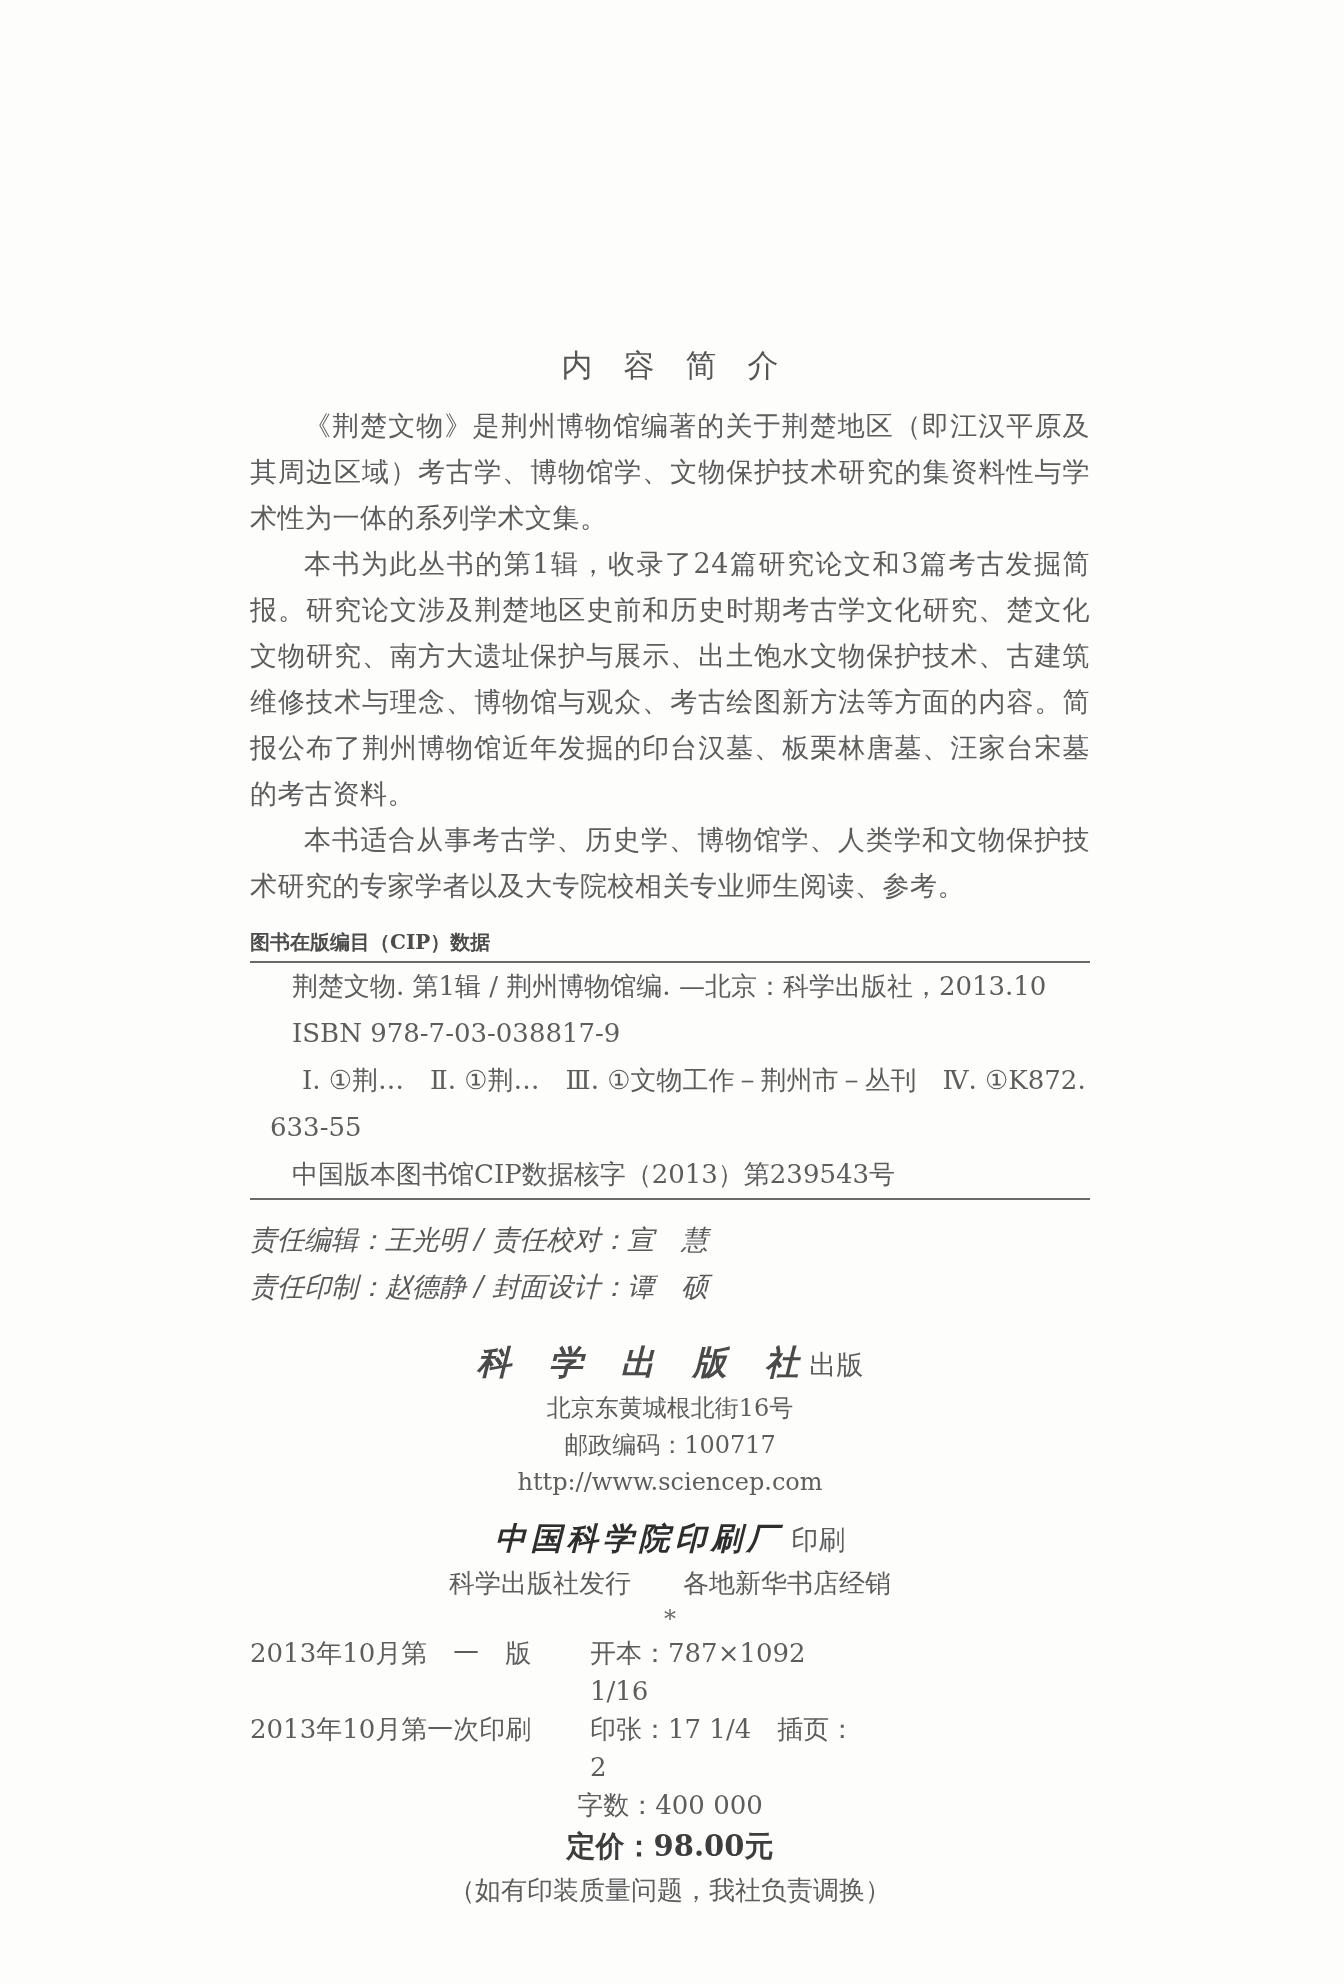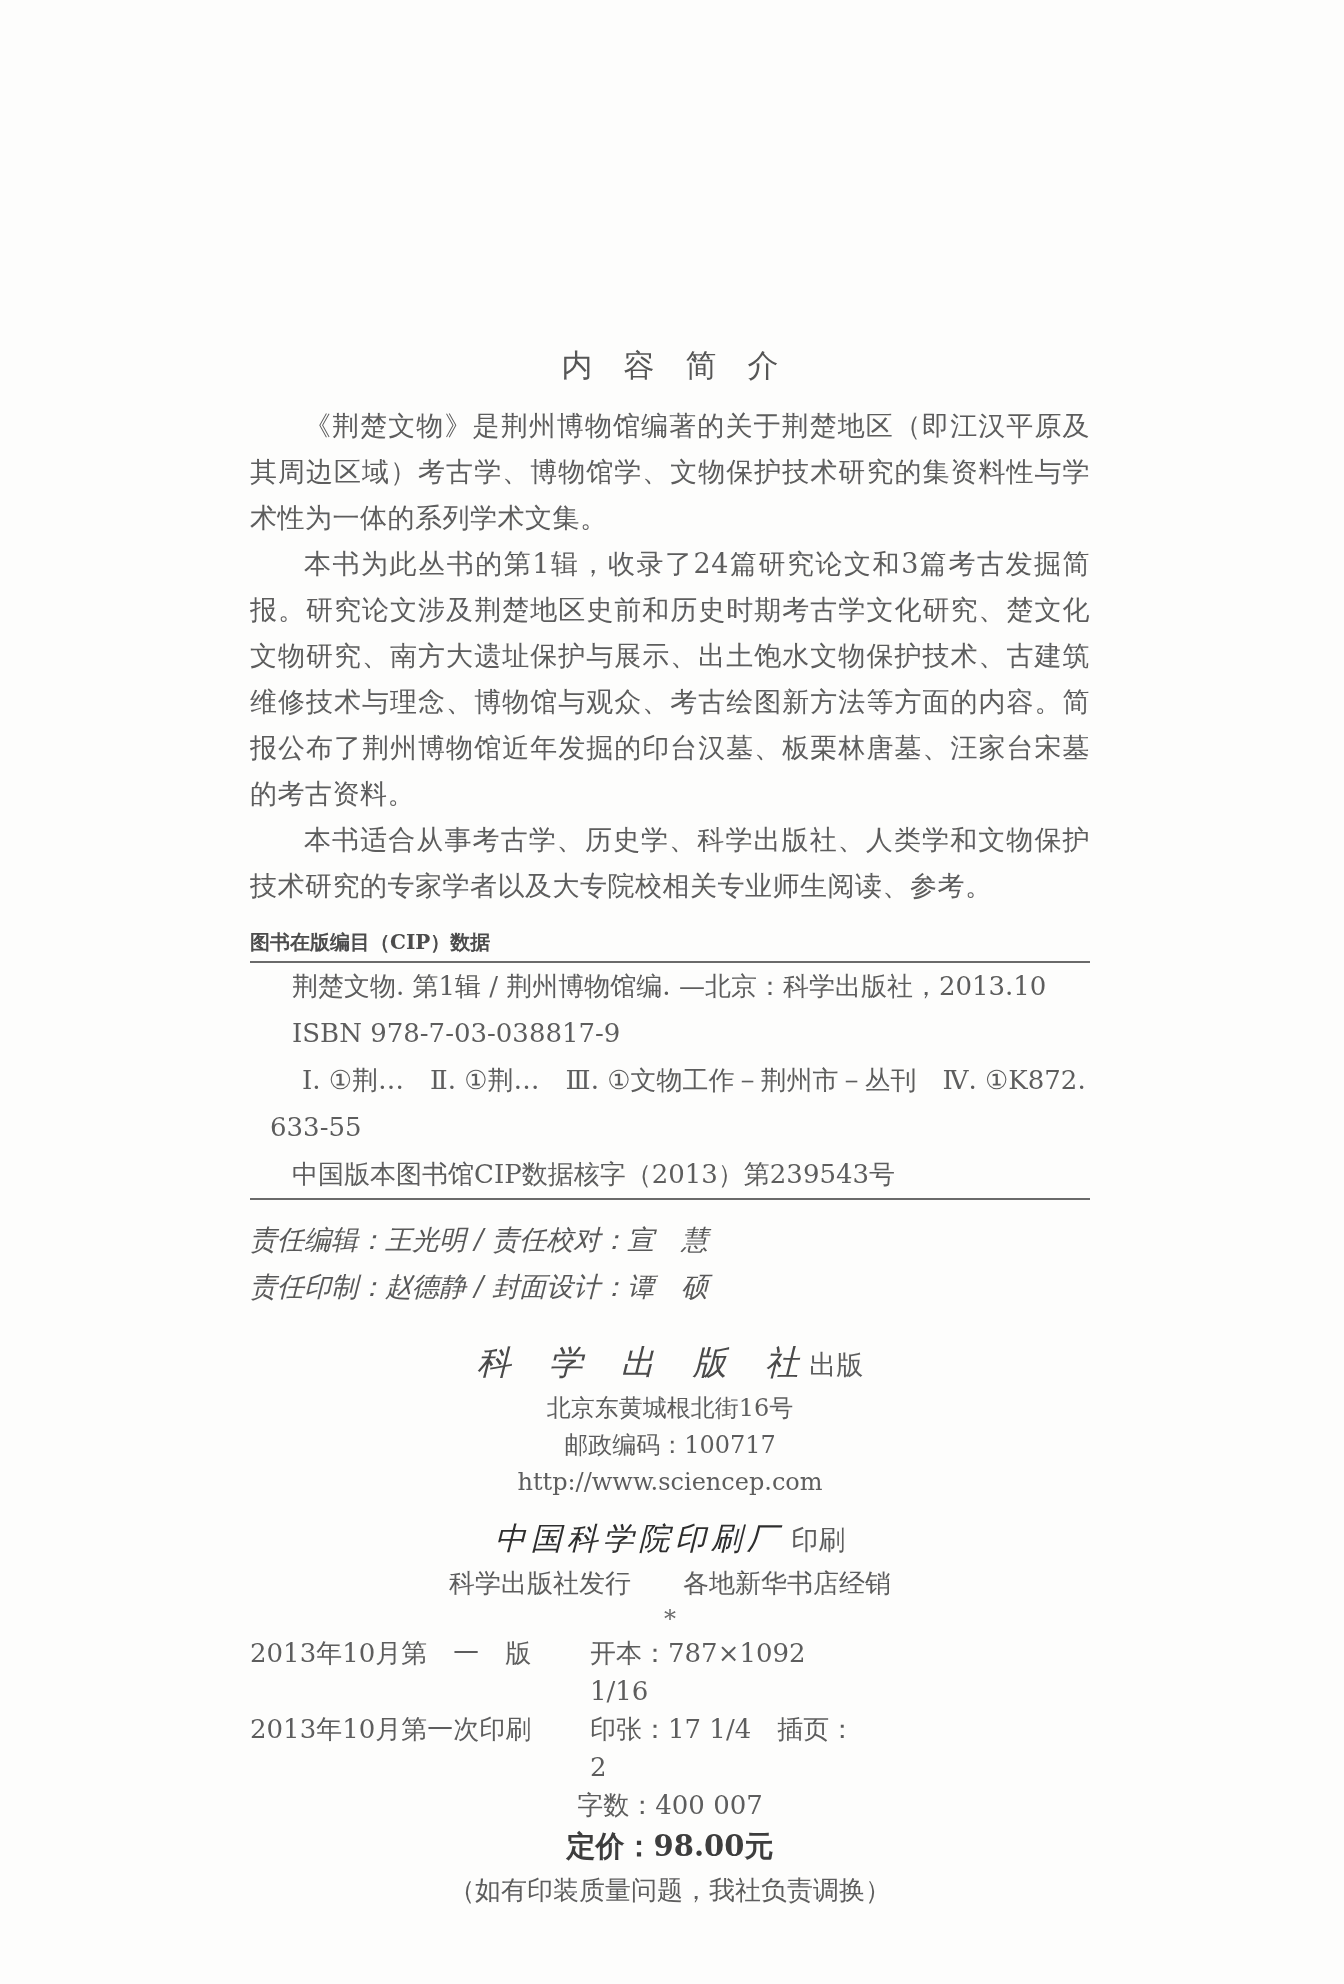--- a/index.html
+++ b/index.html
@@ -64,21 +64,21 @@
     text-align: left;
     font-style: italic;
     font-size: 27px;
     line-height: 47px;
     color: #585858;
   }
   
   .pub { text-align: center; }
   .pub-name-line { line-height: 50px; margin-top: 27px; font-size: 27px; }
   .calligraphy {
-    font-weight: 400;
+    font-weight: 700;
     font-style: italic;
     letter-spacing: 2px;
     color: #4a4a4a;
   }
   .pub-name-line .calligraphy { font-size: 34px; }
   .pub-small { font-size: 24px; line-height: 37px; }
   .printer-line { line-height: 44px; margin-top: 15px; font-size: 27px; }
   .printer-line .calligraphy { font-size: 31px; color: #2e2e2e; letter-spacing: 5px; }
   .distribution { font-size: 26px; line-height: 42px; }
   .star { font-size: 24px; line-height: 30px; color: #6a6a6a; }
@@ -105,21 +105,21 @@
 <body>
 
 <div class="page">
   <div class="content">
 
     <h1 class="page-title">内　容　简　介</h1>
 
     <div class="intro">
       <p>《荆楚文物》是荆州博物馆编著的关于荆楚地区（即江汉平原及其周边区域）考古学、博物馆学、文物保护技术研究的集资料性与学术性为一体的系列学术文集。</p>
       <p>本书为此丛书的第1辑，收录了24篇研究论文和3篇考古发掘简报。研究论文涉及荆楚地区史前和历史时期考古学文化研究、楚文化文物研究、南方大遗址保护与展示、出土饱水文物保护技术、古建筑维修技术与理念、博物馆与观众、考古绘图新方法等方面的内容。简报公布了荆州博物馆近年发掘的印台汉墓、板栗林唐墓、汪家台宋墓的考古资料。</p>
-      <p>本书适合从事考古学、历史学、科学出版社、人类学和文物保护技术研究的专家学者以及大专院校相关专业师生阅读、参考。</p>
+      <p>本书适合从事考古学、历史学、博物馆学、人类学和文物保护技术研究的专家学者以及大专院校相关专业师生阅读、参考。</p>
     </div>
 
     <div>
       <div class="cip-heading">图书在版编目（CIP）数据</div>
       <div class="rule"></div>
       <div class="cip-body">
         <div class="cip-line">荆楚文物. 第1辑 / 荆州博物馆编. —北京：科学出版社，2013.10</div>
         <div class="cip-line">ISBN 978-7-03-038817-9</div>
         <div class="cip-line roman">Ⅰ. ①荆…　Ⅱ. ①荆…　Ⅲ. ①文物工作－荆州市－丛刊　Ⅳ. ①K872.</div>
         <div class="cip-line hanging">633-55</div>
@@ -145,19 +145,19 @@
 
     <div>
       <div class="ed-row">
         <span class="ed-left">2013年10月第　一　版</span>
         <span class="ed-right">开本：787×1092　1/16</span>
       </div>
       <div class="ed-row">
         <span class="ed-left">2013年10月第一次印刷</span>
         <span class="ed-right">印张：17 1/4　插页：2</span>
       </div>
-      <div class="word-count">字数：400 007</div>
+      <div class="word-count">字数：400 000</div>
       <div class="price">定价：98.00元</div>
       <div class="note">（如有印装质量问题，我社负责调换）</div>
     </div>
 
   </div>
 </div>
 
 </body></html>

